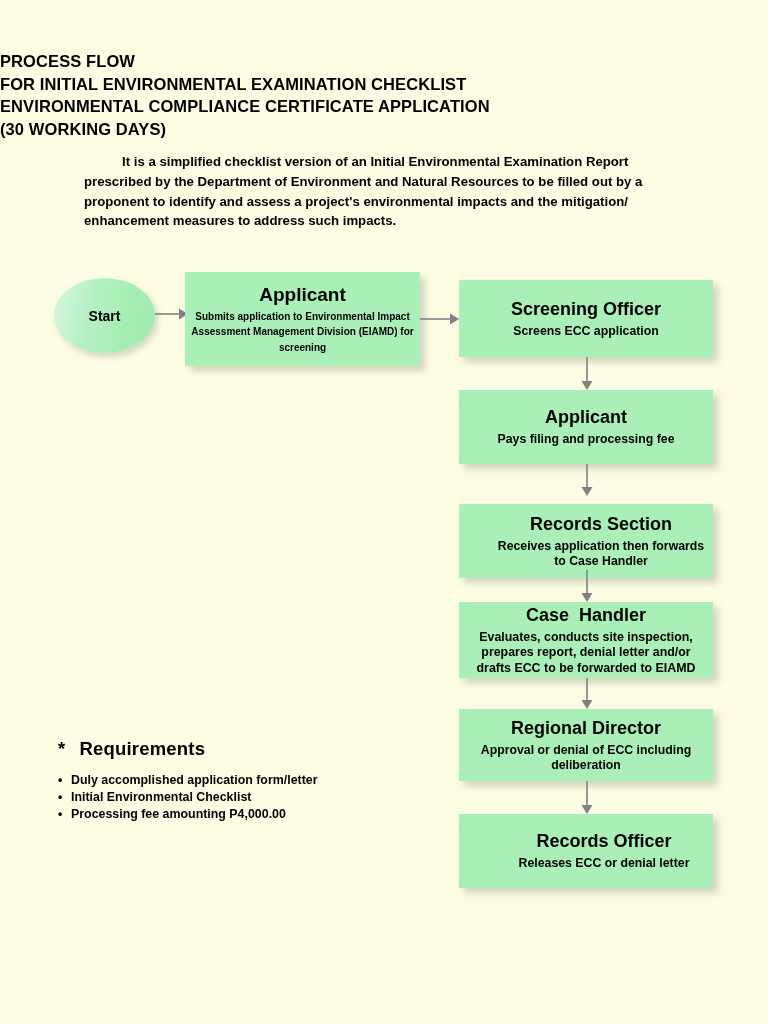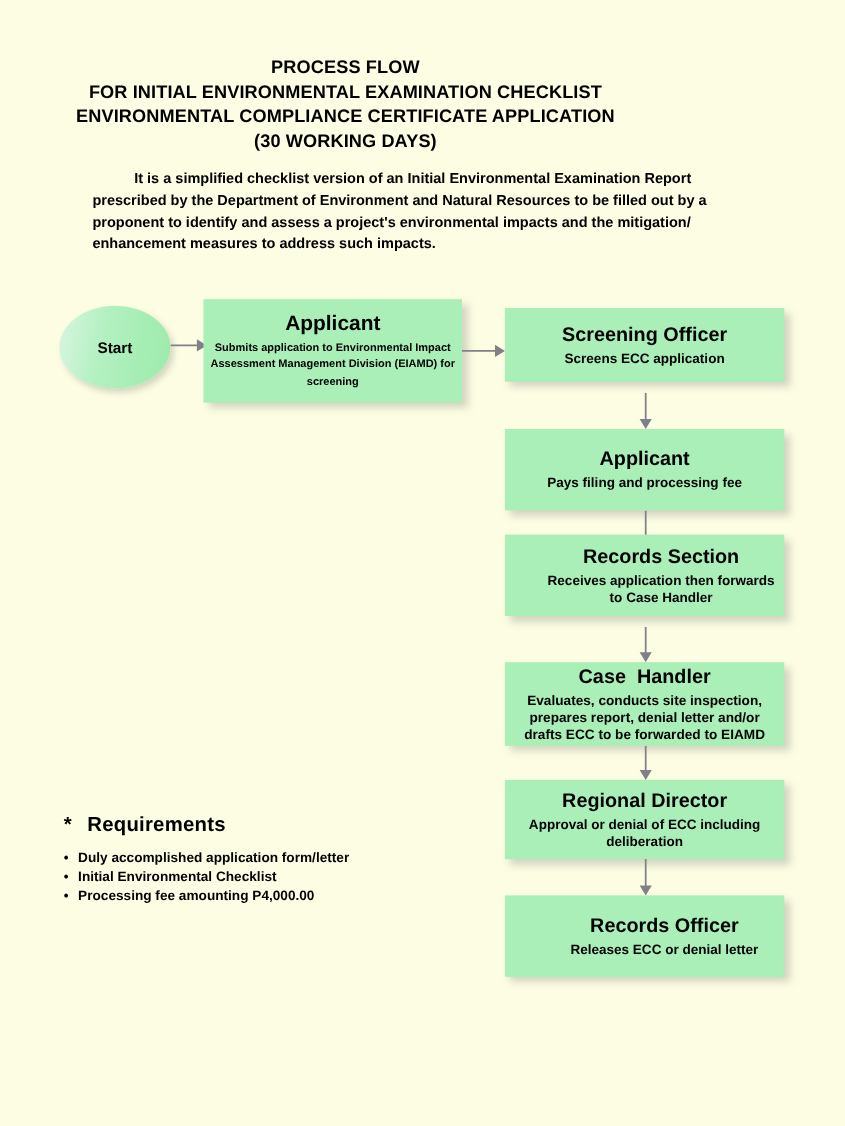--- a/index.html
+++ b/index.html
@@ -20,21 +20,21 @@
     width: 768px;
     height: 1024px;
   }
 
   
   .title-block {
     position: absolute;
     top: 50px;
     left: 0;
     width: 628px;
-    text-align: center;
+    text-align: left;
   }
   .title-line {
     font-size: 16.5px;
     font-weight: bold;
     letter-spacing: 0.1px;
     line-height: 22.5px;
     white-space: nowrap;
   }
 
   
@@ -89,23 +89,23 @@
     white-space: pre;
   }
   .node-desc {
     font-weight: bold;
     font-size: 12.3px;
     line-height: 15.2px;
   }
 
   
   #node-applicant-1 { left: 185px; top: 272px; width: 235px; height: 94px; }
-  #node-screening    { left: 459px; top: 280px; width: 254px; height: 67px; }
+  #node-screening    { left: 459px; top: 280px; width: 254px; height: 77px; }
   #node-applicant-2  { left: 459px; top: 390px; width: 254px; height: 74px; }
-  #node-records-sec  { left: 459px; top: 486px; width: 254px; height: 74px; padding-left: 36px; }
+  #node-records-sec  { left: 459px; top: 504px; width: 254px; height: 74px; padding-left: 36px; }
   #node-case-handler { left: 459px; top: 602px; width: 254px; height: 76px; }
   #node-reg-director { left: 459px; top: 709px; width: 254px; height: 72px; }
   #node-records-off  { left: 459px; top: 814px; width: 254px; height: 74px; padding-left: 42px; }
 
   #node-applicant-1 .node-title { font-size: 19px; }
   #node-applicant-1 .node-desc  { font-size: 10px; line-height: 15.4px; }
   #node-case-handler .node-desc { font-size: 12.4px; line-height: 15.6px; }
 
   
   .conn {

